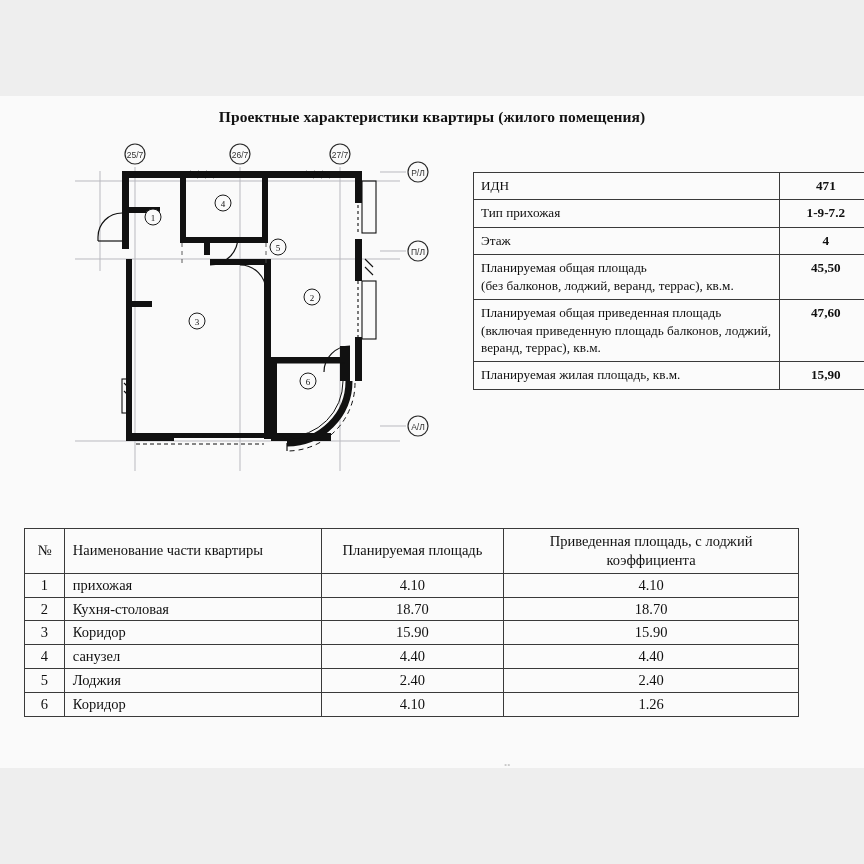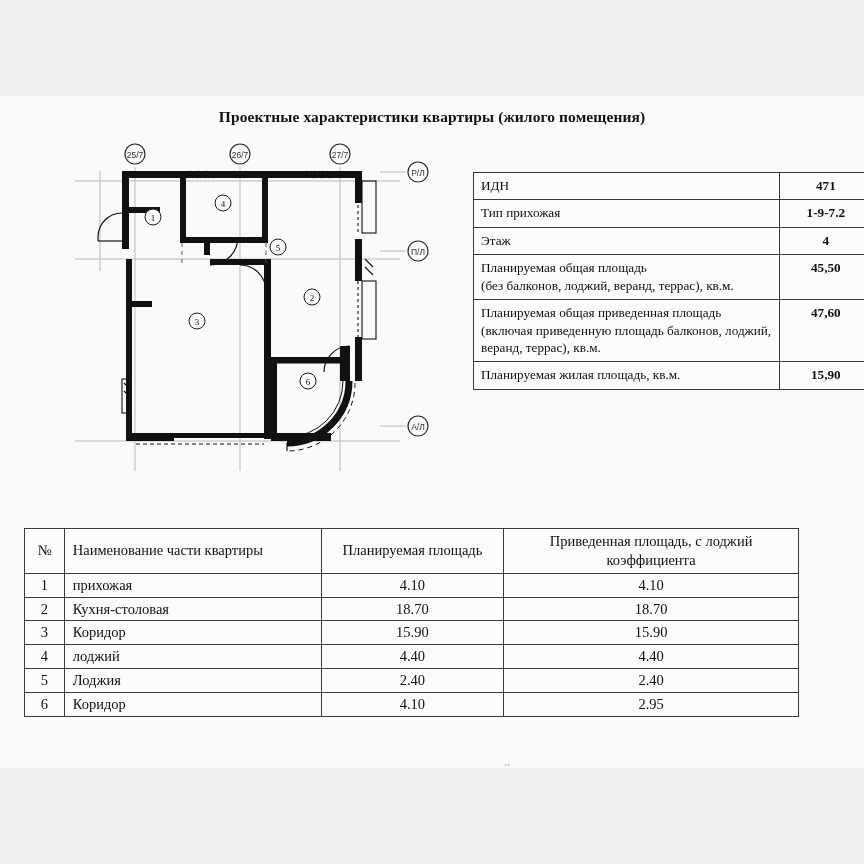--- a/index.html
+++ b/index.html
@@ -327,34 +327,34 @@
         <td class="c-coef">18.70</td>
       </tr>
       <tr>
         <td class="c-num">3</td>
         <td class="c-name">Коридор</td>
         <td class="c-plan">15.90</td>
         <td class="c-coef">15.90</td>
       </tr>
       <tr>
         <td class="c-num">4</td>
-        <td class="c-name">лоджий</td>
+        <td class="c-name">санузел</td>
         <td class="c-plan">4.40</td>
         <td class="c-coef">4.40</td>
       </tr>
       <tr>
         <td class="c-num">5</td>
         <td class="c-name">Лоджия</td>
         <td class="c-plan">2.40</td>
         <td class="c-coef">2.40</td>
       </tr>
       <tr>
         <td class="c-num">6</td>
         <td class="c-name">Коридор</td>
         <td class="c-plan">4.10</td>
-        <td class="c-coef">2.95</td>
+        <td class="c-coef">1.26</td>
       </tr>
     </tbody>
   </table>
 
   <div id="stray-mark">••</div>
 
 </div>
 
 </body></html>

